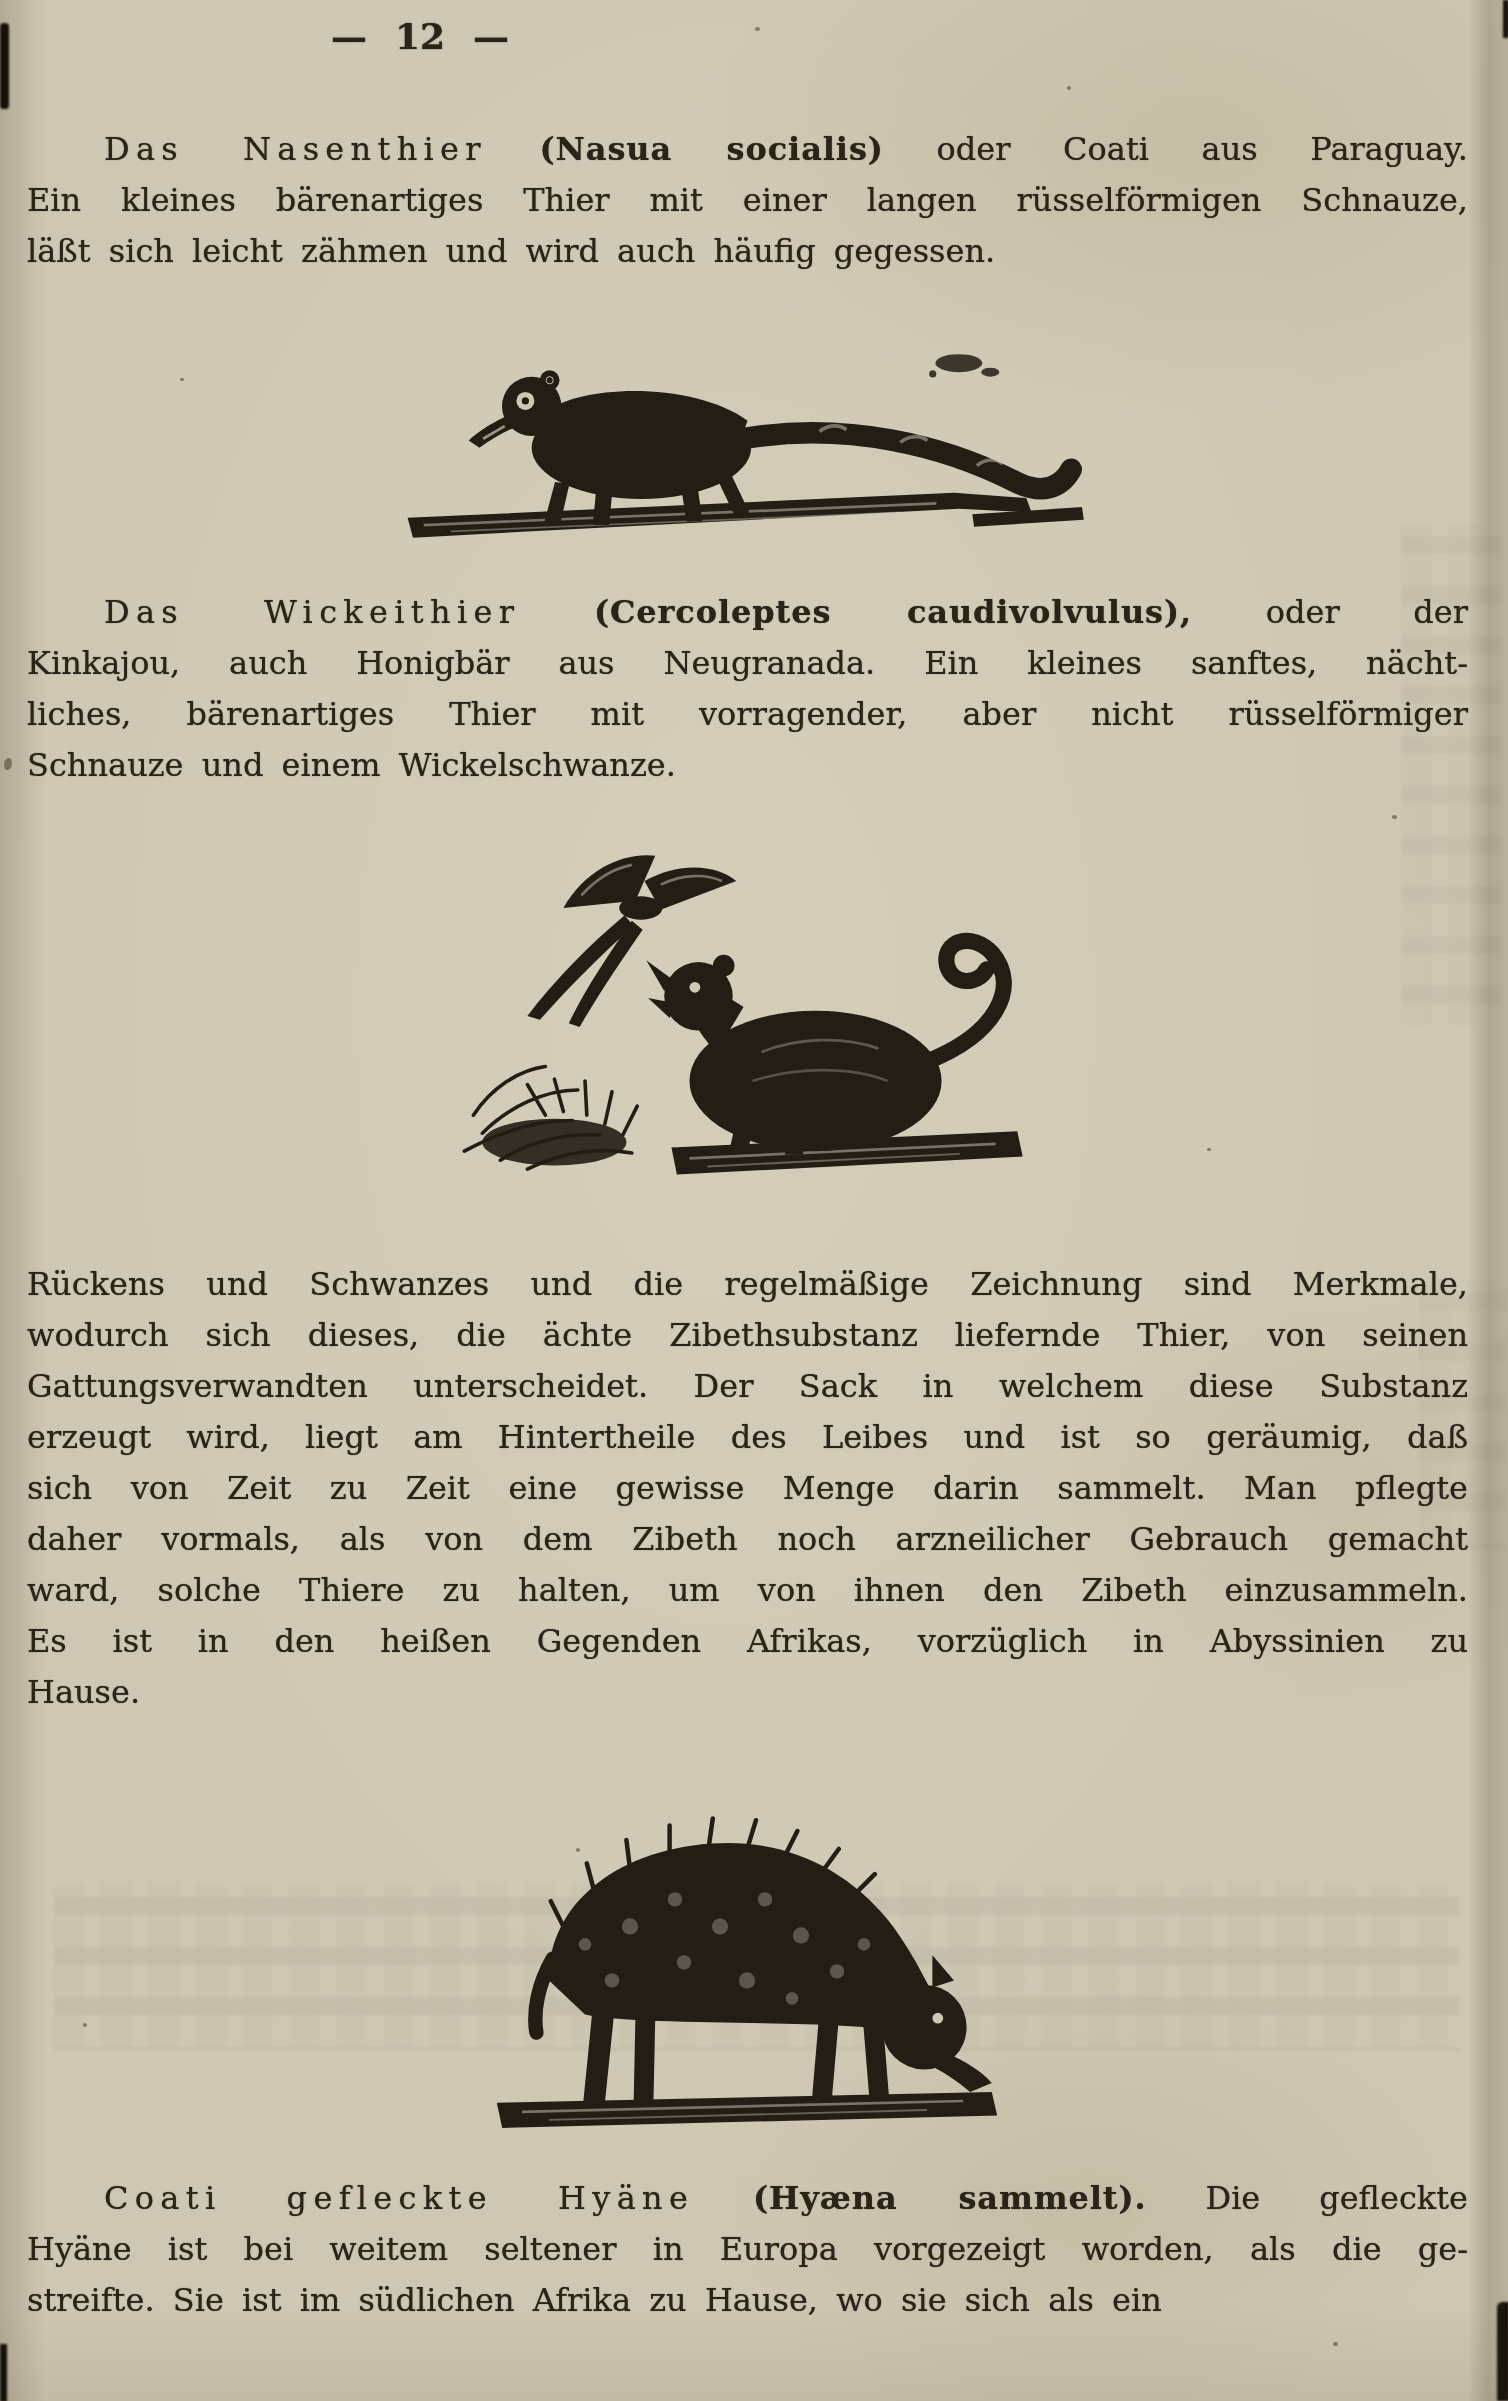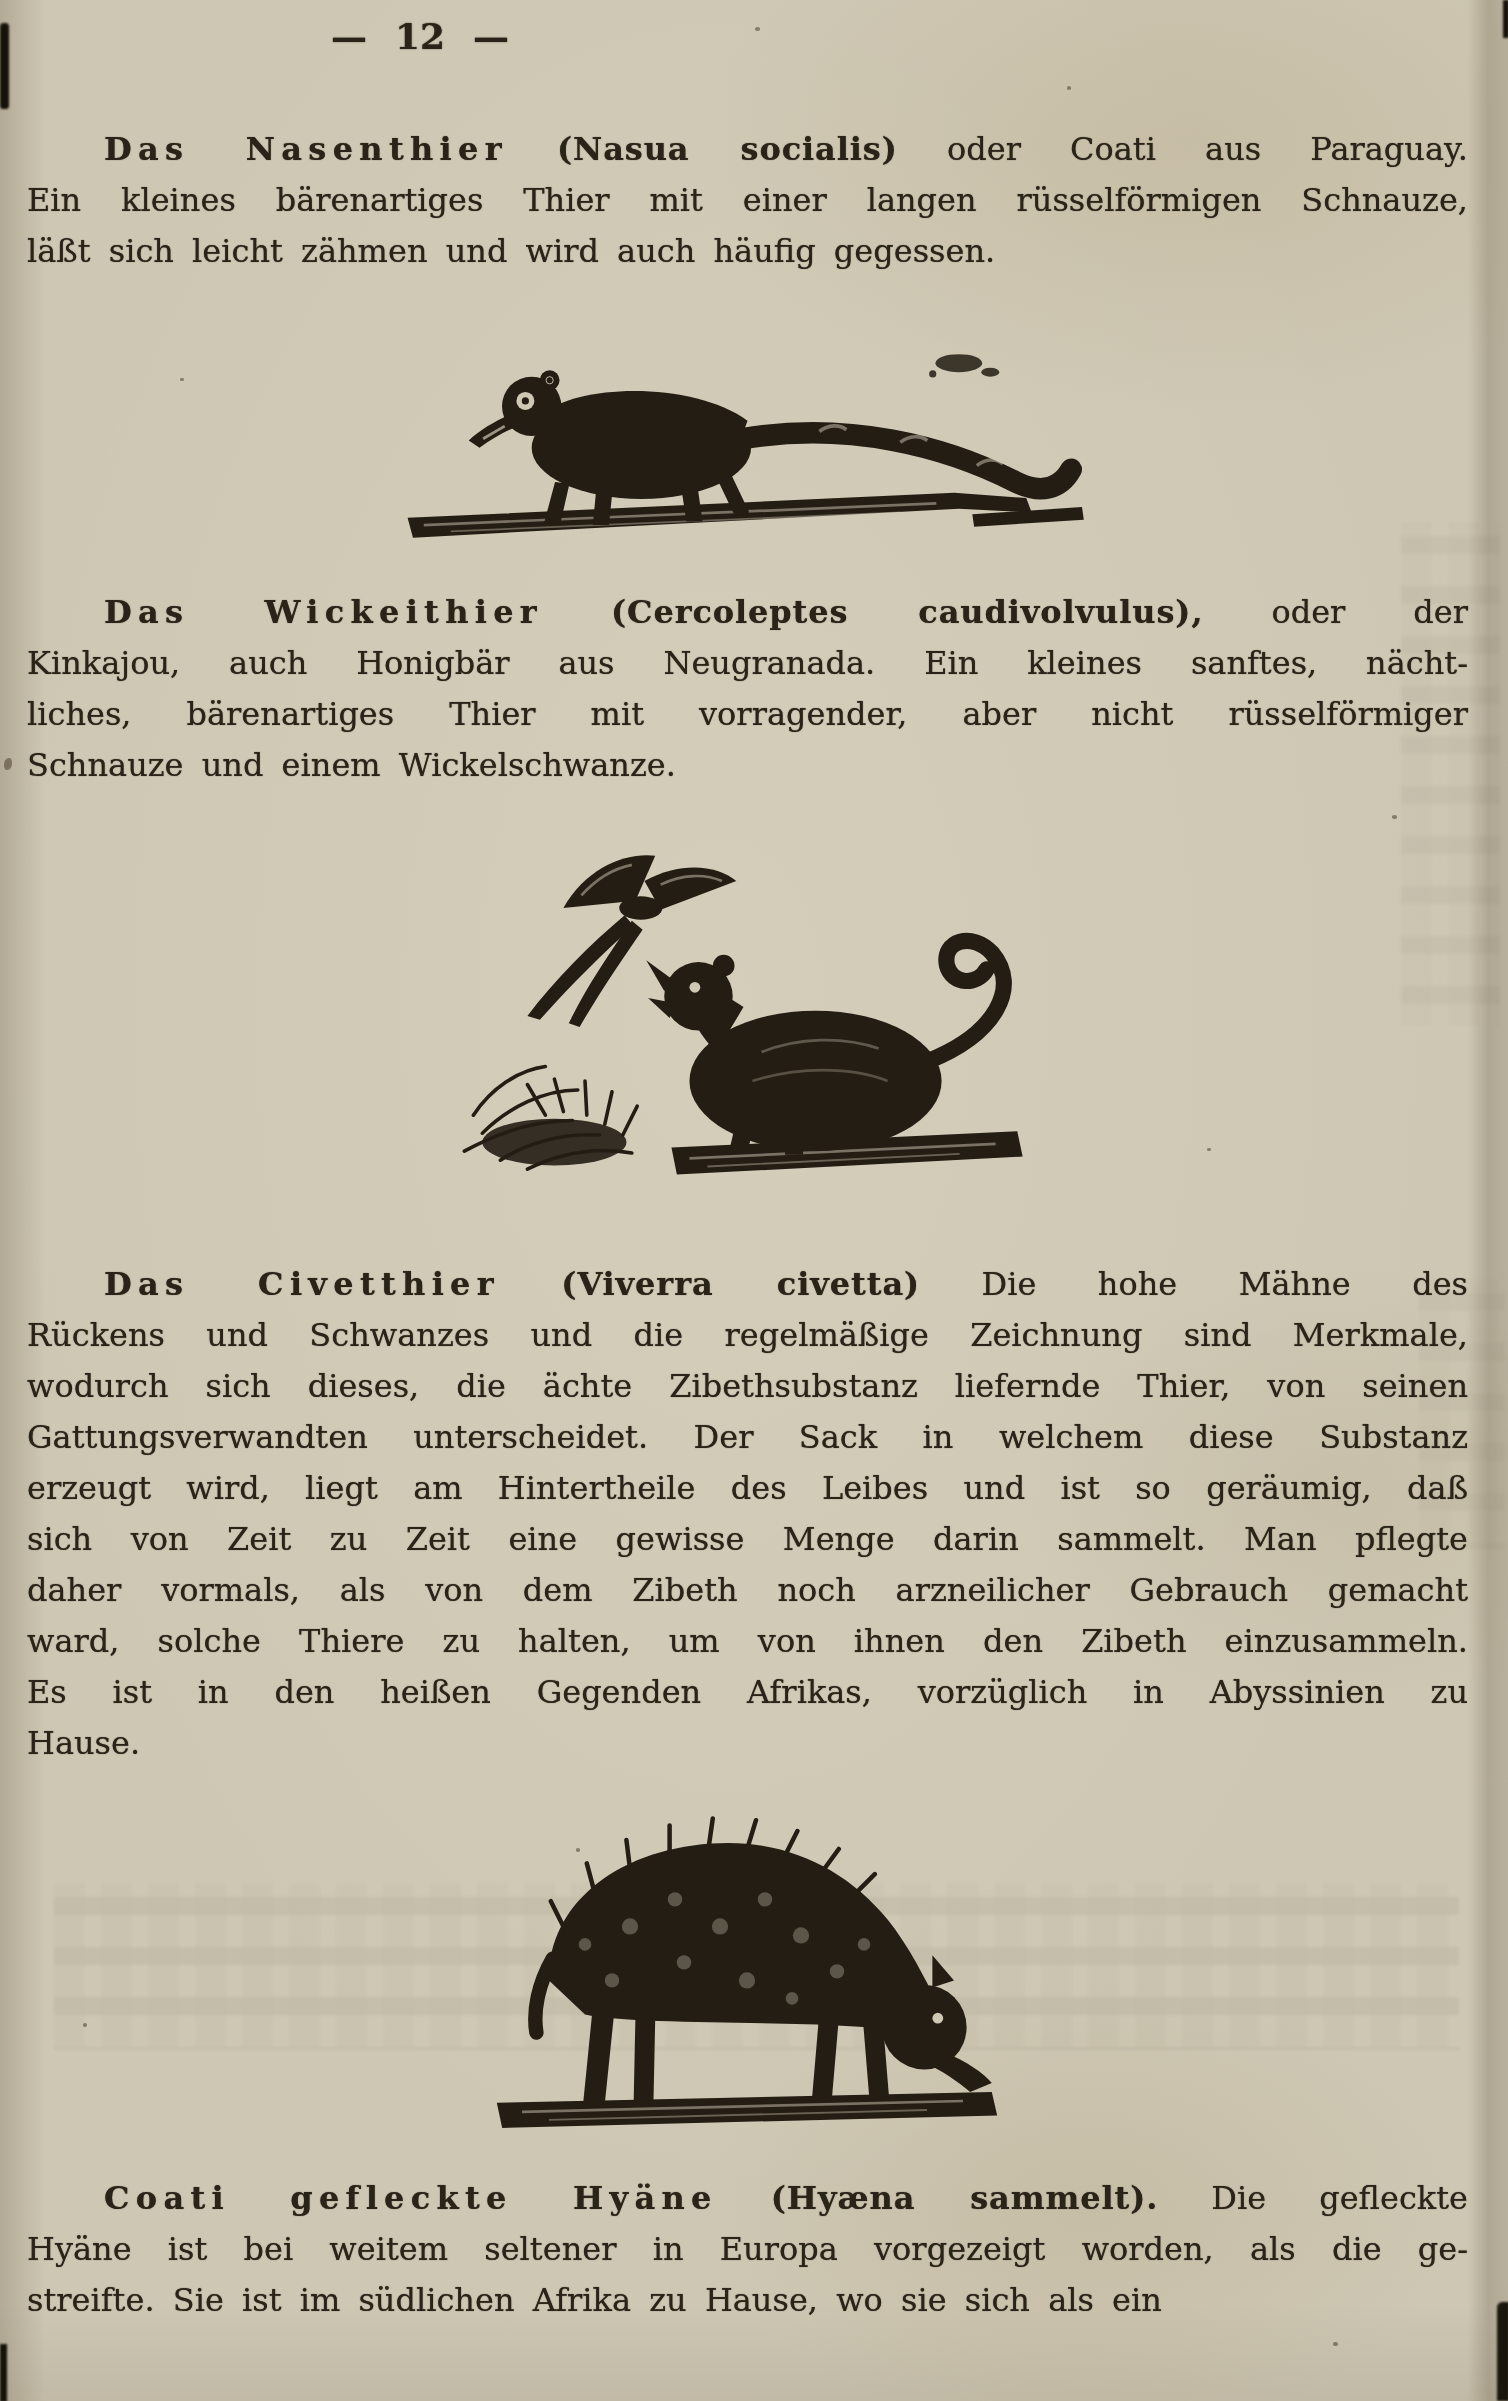--- a/index.html
+++ b/index.html
@@ -26,21 +26,21 @@
   }
   .para{position:absolute;left:27px;width:1441px;}
   .line{
     font-size:32px;line-height:51px;height:51px;white-space:nowrap;
     text-align:justify;text-align-last:justify;
     word-spacing:4.5px;
     text-shadow:0 0 1.1px rgba(42,35,24,.7);
   }
   .line.last{text-align-last:left;word-spacing:8px;}
   .head{text-indent:77px;}
-  .spaced{letter-spacing:6.3px;font-weight:700;}
+  .spaced{letter-spacing:6.3px;font-weight:400;}
   .latin{font-weight:700;letter-spacing:0.9px;}
   figure{position:absolute;margin:0;}
   figure svg{display:block;width:100%;height:100%;}
   .ink{fill:#241d14;}
   .inkline{stroke:#241d14;fill:none;}
   .paperline{stroke:#cfc8b4;fill:none;}
   .bleed{
     position:absolute;opacity:.09;filter:blur(1.4px);pointer-events:none;
     background:
       repeating-linear-gradient(180deg, transparent 0 14.4px, rgba(58,48,36,.65) 14.4px 32px, transparent 32px 50px),
@@ -178,21 +178,20 @@
         <circle cx="306" cy="158" r="6" fill="#cfc8b4"></circle>
         <path class="ink" d="M352,306 L344,340 L364,342 L372,310 Z"></path>
         <path class="ink" d="M408,318 L406,344 L426,344 L428,320 Z"></path>
         <path class="paperline" d="M380,230 C420,214 470,212 510,226" stroke-width="3" opacity=".35"></path>
         <path class="paperline" d="M370,262 C420,246 480,246 520,262" stroke-width="3" opacity=".3"></path>
       </g>
     </svg>
   </figure>
 
   <section class="para" style="top:1259px;">
-    <div class="line head"><span class="spaced">Das Civetthier</span> <span class="latin">(Viverra civetta)</span> <span>Die hohe Mähne des</span></div>
     <div class="line">Rückens und Schwanzes und die regelmäßige Zeichnung sind Merkmale,</div>
     <div class="line">wodurch sich dieses, die ächte Zibethsubstanz liefernde Thier, von seinen</div>
     <div class="line">Gattungsverwandten unterscheidet. Der Sack in welchem diese Substanz</div>
     <div class="line">erzeugt wird, liegt am Hintertheile des Leibes und ist so geräumig, daß</div>
     <div class="line">sich von Zeit zu Zeit eine gewisse Menge darin sammelt. Man pflegte</div>
     <div class="line">daher vormals, als von dem Zibeth noch arzneilicher Gebrauch gemacht</div>
     <div class="line">ward, solche Thiere zu halten, um von ihnen den Zibeth einzusammeln.</div>
     <div class="line">Es ist in den heißen Gegenden Afrikas, vorzüglich in Abyssinien zu</div>
     <div class="line last">Hause.</div>
   </section>

